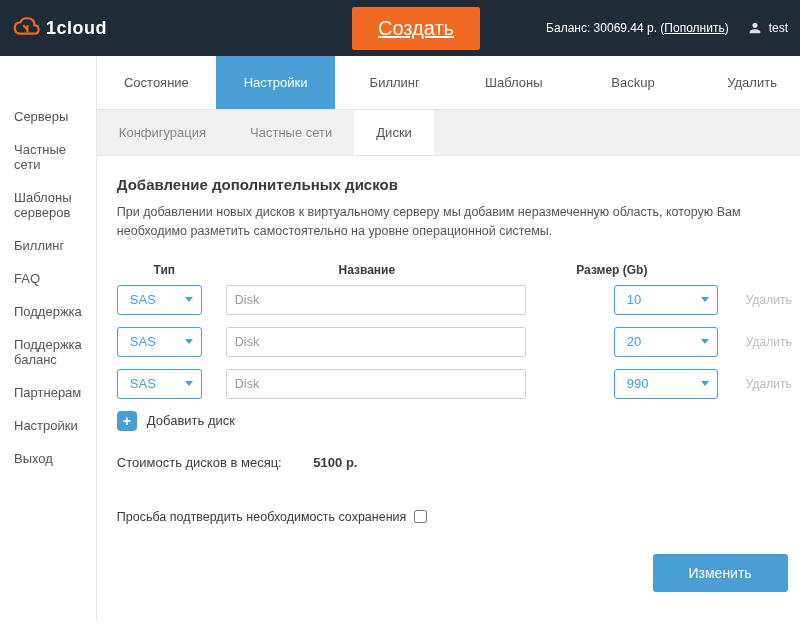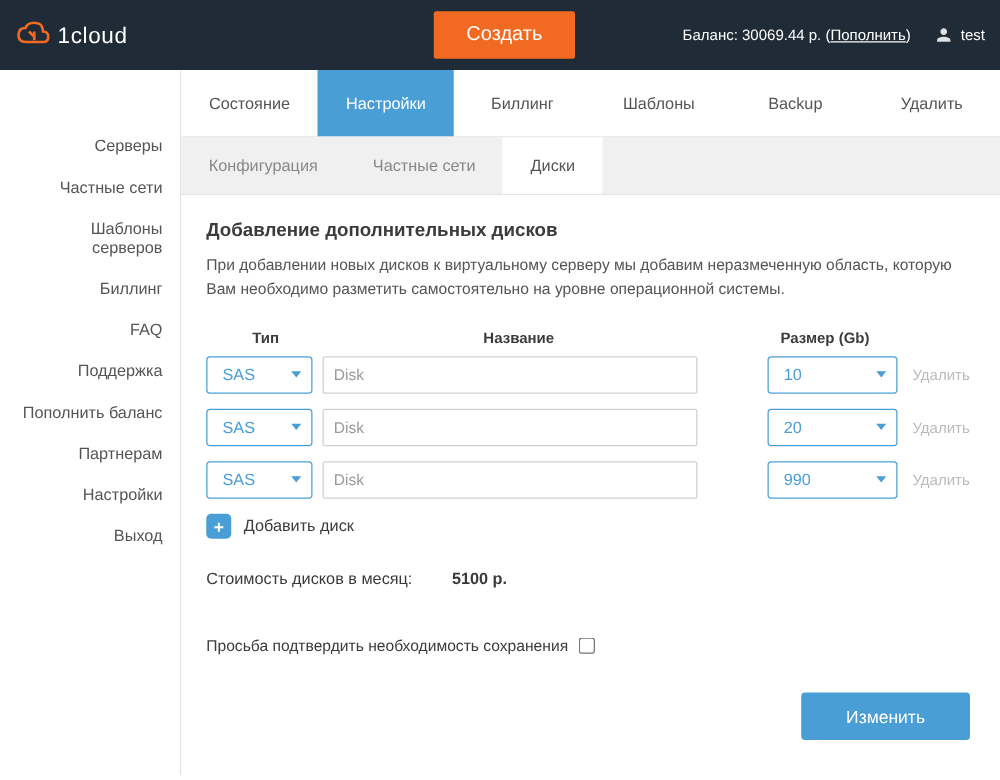--- a/index.html
+++ b/index.html
@@ -1,45 +1,45 @@
 <!DOCTYPE html>
 <html><head>
 <meta charset="utf-8">
 <style>
 * { margin: 0; padding: 0; box-sizing: border-box; }
 body { font-family: Arial, Helvetica, sans-serif; font-size: 13px; color: #3b3b3b; background: #fff; width: 800px; }
 .header { background: #1f2b37; height: 56px; display: flex; align-items: center; padding: 0 12px; color: #fff; }
 .logo { display: flex; align-items: center; gap: 6px; font-size: 18px; font-weight: 400; color: #fff; }
 .logo svg { width: 28px; height: 28px; }
-.logo-text { color: #fff; font-weight: 400; letter-spacing: 0.5px; }
-.create-btn { background: #f26a21; color: #fff; border: none; padding: 10px 26px; font-size: 16px; cursor: pointer; margin-left: 245px; border-radius: 2px; }
+.logo-text { color: #fff; font-weight: 700; letter-spacing: 0.5px; }
+.create-btn { background: #f26a21; color: #fff; border: none; padding: 10px 26px; font-size: 20px; cursor: pointer; margin-left: 245px; border-radius: 2px; text-decoration: underline; }
 .spacer { flex: 1; }
 .balance { font-size: 12px; color: #fff; }
 .balance a { color: #fff; text-decoration: underline; }
 .user { display: flex; align-items: center; gap: 6px; margin-left: 18px; font-size: 12px; color: #fff; }
 .user svg { width: 16px; height: 16px; fill: #e0e0e0; }
 .layout { display: flex; }
 .sidebar { width: 165px; padding-top: 44px; }
-.sidebar-item { padding: 9px 14px; color: #555; cursor: pointer; font-size: 13px; text-align: right; }
+.sidebar-item { padding: 9px 14px; color: #555; cursor: pointer; font-size: 13px; }
 .main { flex: 1; border-left: 1px solid #e5e5e5; }
 .tabs { display: flex; border-bottom: 1px solid #e5e5e5; height: 54px; text-align: center; }
 .tab { flex: 1; display: flex; align-items: center; justify-content: center; color: #555; font-size: 13px; cursor: pointer; }
 .tab.active { background: #4a9ed6; color: #fff; }
 .subtabs { display: flex; background: #f0f0f0; height: 46px; border-bottom: 1px solid #e5e5e5; }
 .subtab { padding: 0 22px; display: flex; align-items: center; color: #888; font-size: 13px; cursor: pointer; }
 .subtab.active { background: #fff; color: #555; }
 .content { padding: 20px 20px 28px 20px; }
 h2.section-title { font-size: 15px; font-weight: bold; margin-bottom: 10px; color: #3b3b3b; }
 .section-desc { font-size: 12.5px; color: #555; line-height: 1.5; margin-bottom: 22px; }
 .table-header { display: flex; font-weight: bold; font-size: 12px; color: #3b3b3b; padding: 0 0 8px 0; }
 .col-type { width: 95px; text-align: center; }
 .col-name { width: 310px; text-align: center; }
 .col-size { width: 100px; text-align: center; }
 .col-del { width: 70px; }
-.disk-row { display: flex; align-items: center; gap: 8px; margin-bottom: 12px; }
+.disk-row { display: flex; align-items: center; gap: 24px; margin-bottom: 12px; }
 .select-like { display: flex; align-items: center; border: 1px solid #4a9ed6; border-radius: 3px; height: 30px; padding: 0 8px 0 12px; background: #fff; width: 85px; justify-content: space-between; cursor: pointer; }
 .select-like.size { width: 104px; }
 .select-val { color: #4a9ed6; font-size: 13px; }
 .caret { width: 0; height: 0; border-left: 4px solid transparent; border-right: 4px solid transparent; border-top: 5px solid #4a9ed6; margin-left: 6px; }
 .name-input { flex: 0 0 auto; width: 300px; height: 30px; border: 1px solid #d0d0d0; border-radius: 2px; padding: 0 8px; font-size: 12.5px; color: #999; }
 .size-gap { width: 40px; }
 .delete-link { color: #bbb; font-size: 12px; cursor: pointer; margin-left: 4px; }
 .add-disk { display: flex; align-items: center; gap: 10px; margin: 6px 0 24px 0; font-size: 13px; cursor: pointer; }
 .add-icon { width: 20px; height: 20px; background: #4a9ed6; border-radius: 4px; color: #fff; display: flex; align-items: center; justify-content: center; font-weight: bold; font-size: 14px; }
 .cost-line { font-size: 13px; margin-bottom: 40px; }
@@ -75,21 +75,21 @@
 </div>
 
 <div class="layout">
   <div class="sidebar">
     <div class="sidebar-item">Серверы</div>
     <div class="sidebar-item">Частные сети</div>
     <div class="sidebar-item">Шаблоны серверов</div>
     <div class="sidebar-item">Биллинг</div>
     <div class="sidebar-item">FAQ</div>
     <div class="sidebar-item">Поддержка</div>
-    <div class="sidebar-item">Пополнить баланс</div>
+    <div class="sidebar-item">Поддержка баланс</div>
     <div class="sidebar-item">Партнерам</div>
     <div class="sidebar-item">Настройки</div>
     <div class="sidebar-item">Выход</div>
   </div>
 
   <div class="main">
     <div class="tabs">
       <div class="tab">Состояние</div>
       <div class="tab active">Настройки</div>
       <div class="tab">Биллинг</div>

